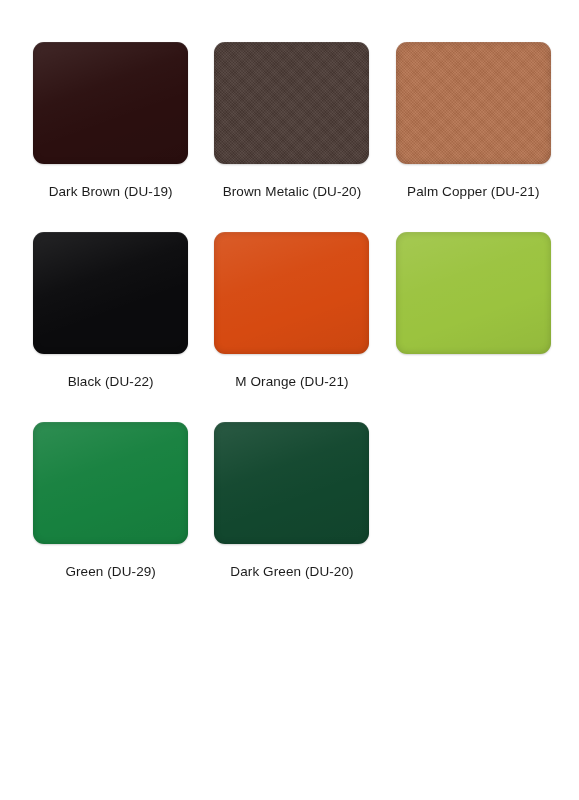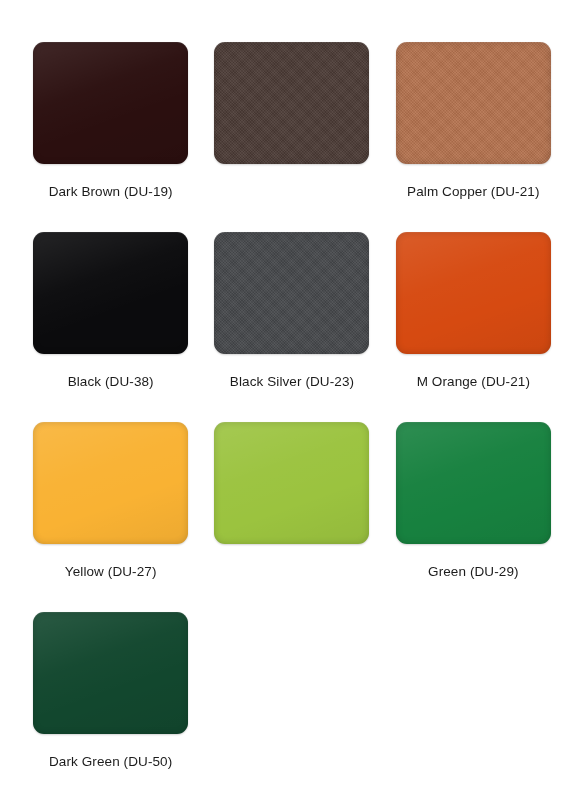--- a/index.html
+++ b/index.html
@@ -129,61 +129,54 @@
 
   <div class="swatch-grid">
 
     <div class="swatch-cell">
       <div class="chip gloss" style="background: rgb(43, 15, 15);"></div>
       <div class="chip-label">Dark Brown  (DU-19)</div>
     </div>
 
     <div class="swatch-cell">
       <div class="chip metallic" style="background: rgb(75, 59, 54);"></div>
+      <div class="chip-label">Brown Metalic  (DU-20)</div>
     </div>
 
     <div class="swatch-cell">
       <div class="chip metallic" style="background: rgb(181, 114, 79);"></div>
       <div class="chip-label">Palm Copper  (DU-21)</div>
     </div>
 
     <div class="swatch-cell">
       <div class="chip gloss" style="background: rgb(11, 11, 13);"></div>
-      <div class="chip-label">Black  (DU-38)</div>
+      <div class="chip-label">Black  (DU-22)</div>
     </div>
 
-    <div class="swatch-cell">
-      <div class="chip metallic" style="background: rgb(70, 72, 75);"></div>
-      <div class="chip-label">Black Silver  (DU-23)</div>
-    </div>
 
 
 
     <div class="swatch-cell">
       <div class="chip gloss" style="background: rgb(214, 74, 17);"></div>
       <div class="chip-label">M Orange  (DU-21)</div>
     </div>
 
-    <div class="swatch-cell">
-      <div class="chip gloss" style="background: rgb(249, 178, 51);"></div>
-      <div class="chip-label">Yellow  (DU-27)</div>
-    </div>
 
     <div class="swatch-cell">
       <div class="chip gloss" style="background: rgb(155, 195, 63);"></div>
     </div>
 
     <div class="swatch-cell">
       <div class="chip gloss" style="background: rgb(23, 129, 63);"></div>
       <div class="chip-label">Green  (DU-29)</div>
     </div>
 
     <div class="swatch-cell">
       <div class="chip gloss" style="background: rgb(18, 71, 46);"></div>
-      <div class="chip-label">Dark Green  (DU-50)</div>
+      <div class="chip-label">Dark Green  (DU-20)</div>
     </div>
 
   </div>
 
   <div class="scrollbar-track">
     <div class="scrollbar-thumb" style="background: rgb(168, 168, 168);"></div>
   </div>
 
 </div>
 

